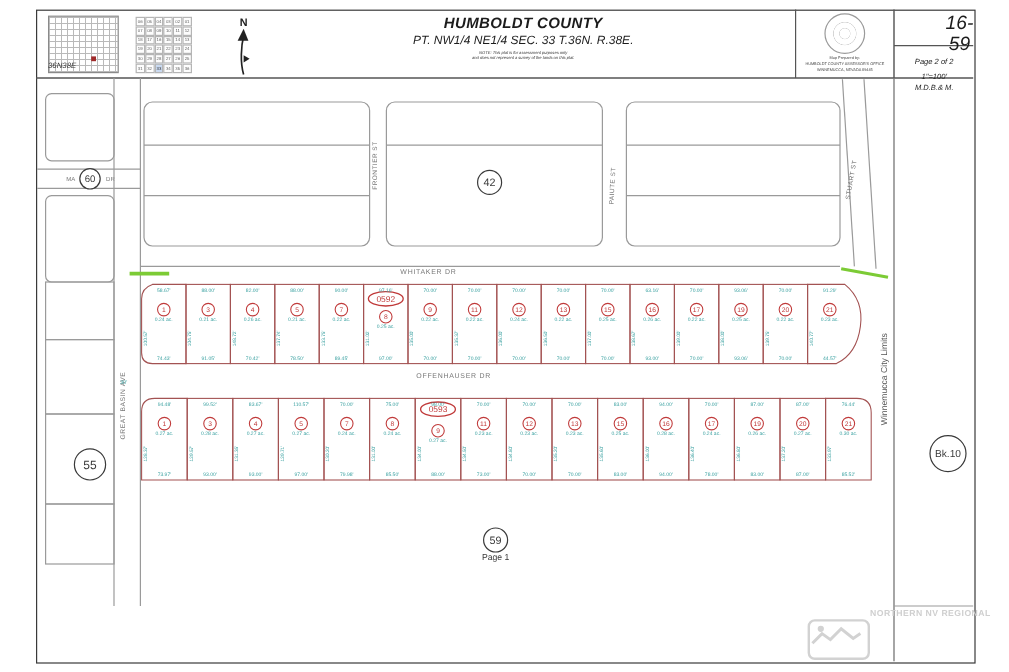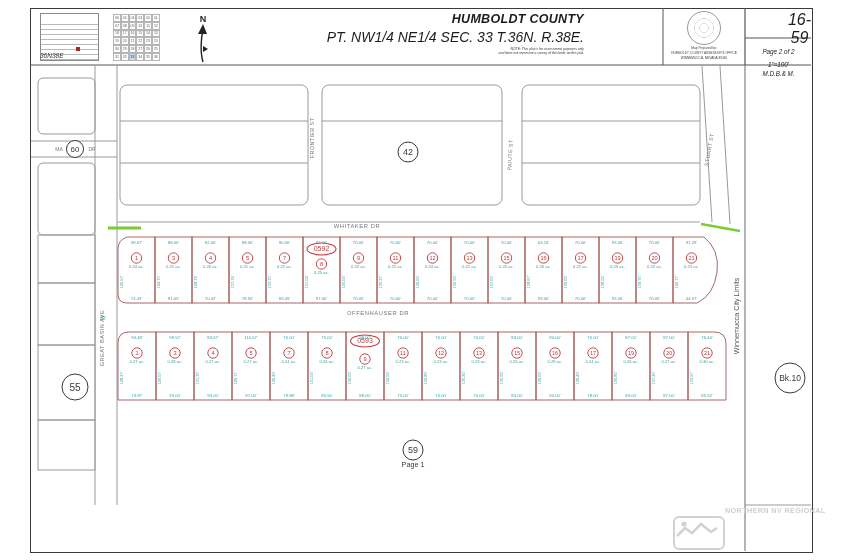--- a/index.html
+++ b/index.html
@@ -25,23 +25,23 @@
   .secgrid{
     left:113px;top:14px;display:grid;
     grid-template-columns:repeat(6,7.8px);grid-auto-rows:7.8px;
   }
   .seccell{
     border:0.5px solid #b5b5b5;font-size:3.6px;color:#666;
     display:flex;align-items:center;justify-content:center;background:#fdfdfd;
   }
   .seccell.hl{background:#c9d9f0;color:#333;}
   .northbox{left:190px;top:12px;width:24px;height:52px;}
-  .titleblock{left:254px;top:12px;width:330px;text-align:right;color:#1c1c1c;}
+  .titleblock{left:271px;top:12px;width:330px;text-align:center;color:#1c1c1c;}
   .t-main{font-size:12.5px;font-weight:bold;font-style:italic;letter-spacing:.3px;}
-  .t-sub{font-size:14px;font-style:italic;margin-top:3px;}
+  .t-sub{font-size:10px;font-style:italic;margin-top:3px;}
   .t-city{font-size:7.5px;font-style:italic;margin-top:3px;}
   .t-note{font-size:3.4px;font-style:italic;margin-top:2px;line-height:4px;color:#333;}
   .sealbox{left:663px;top:8px;width:82px;height:57px;text-align:center;}
   .sealcirc{
     left:24px;top:3px;width:32px;height:32px;border-radius:50%;
     border:1px solid #9a9a9a;
     background:
       radial-gradient(circle at 50% 50%, transparent 9px,#d0d0d0 9.5px,transparent 10px),
       radial-gradient(circle at 50% 50%, transparent 4px,#d6d6d6 4.5px,transparent 5px);
   }

